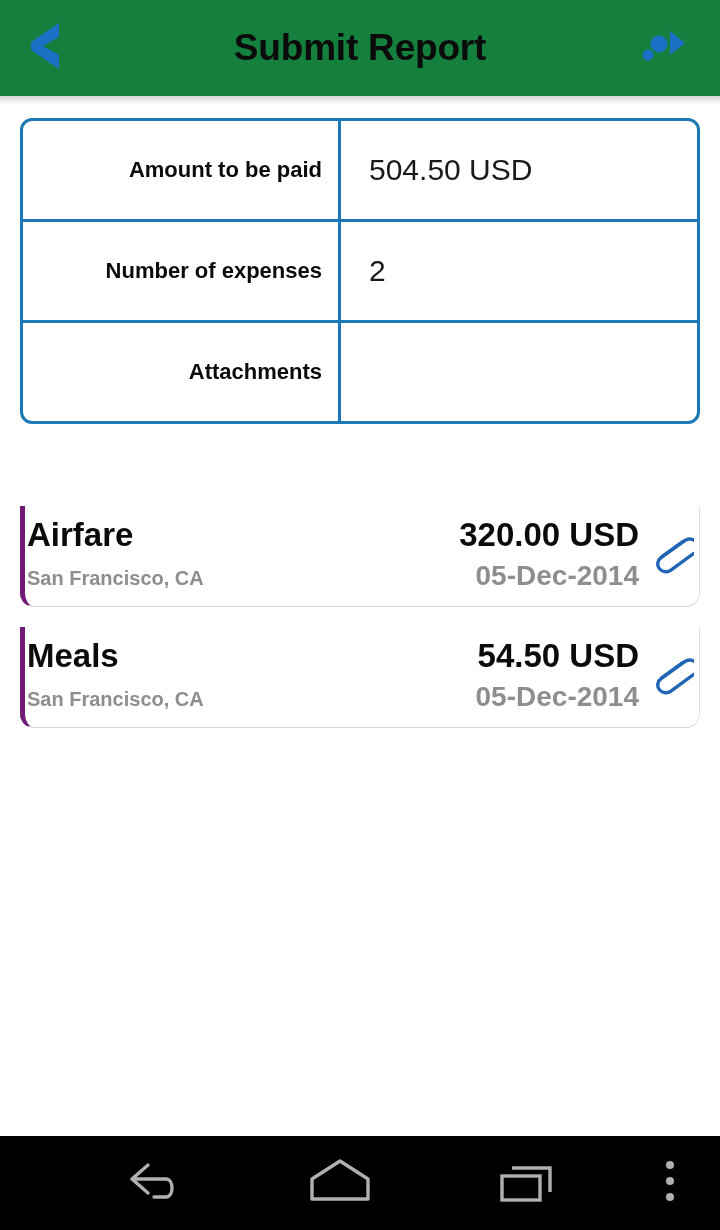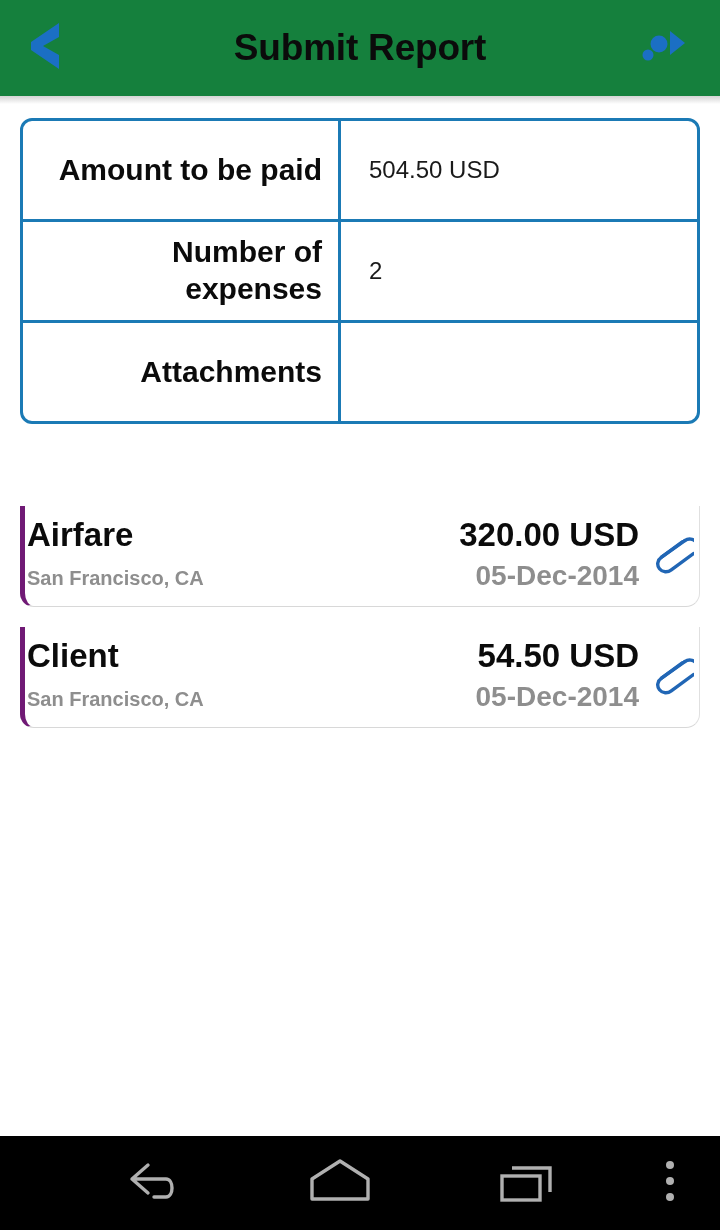--- a/index.html
+++ b/index.html
@@ -81,32 +81,32 @@
   .info-label {
     width: 318px;
     flex: 0 0 318px;
     box-sizing: border-box;
     border-right: 3px solid #1b7ab5;
     display: flex;
     align-items: center;
     justify-content: flex-end;
     text-align: right;
     padding: 10px 16px;
-    font-size: 30px;
+    font-size: 22px;
     font-weight: bold;
     color: #0b0b0b;
     line-height: 1.22;
   }
   .info-value {
     flex: 1 1 auto;
     box-sizing: border-box;
     display: flex;
     align-items: center;
     padding: 10px 12px 10px 28px;
-    font-size: 24px;
+    font-size: 30px;
     color: #1a1a1a;
   }
   .info-value.placeholder {
     color: #9d9d9d;
   }
 
   
   .expense-list {
     margin-top: 82px;
     padding: 0 20px;
@@ -257,21 +257,21 @@
             <path d="M32 10 c2.6 -3.6 7.6 -4.6 11.2 -2 c3.6 2.6 4.4 7.6 1.8 11.2" fill="none" stroke="#2166b5" stroke-width="3.4" stroke-linecap="round"></path>
             <path d="M15 33 L30 12" fill="none" stroke="#2166b5" stroke-width="3.4" stroke-linecap="round"></path>
           </g>
         </svg>
       </span>
     </div>
   </div>
 
   <div class="expense-item">
     <div class="expense-line">
-      <span class="expense-title">Client</span>
+      <span class="expense-title">Meals</span>
       <span class="expense-amount">54.50 USD</span>
     </div>
     <div class="expense-sub">
       <span class="expense-location">San Francisco, CA</span>
       <span class="expense-date">05-Dec-2014</span>
     </div>
     <div class="clip-wrap">
       <span>
         <svg width="46" height="54" viewBox="0 0 46 54">
           <g transform="rotate(18 23 27)">

